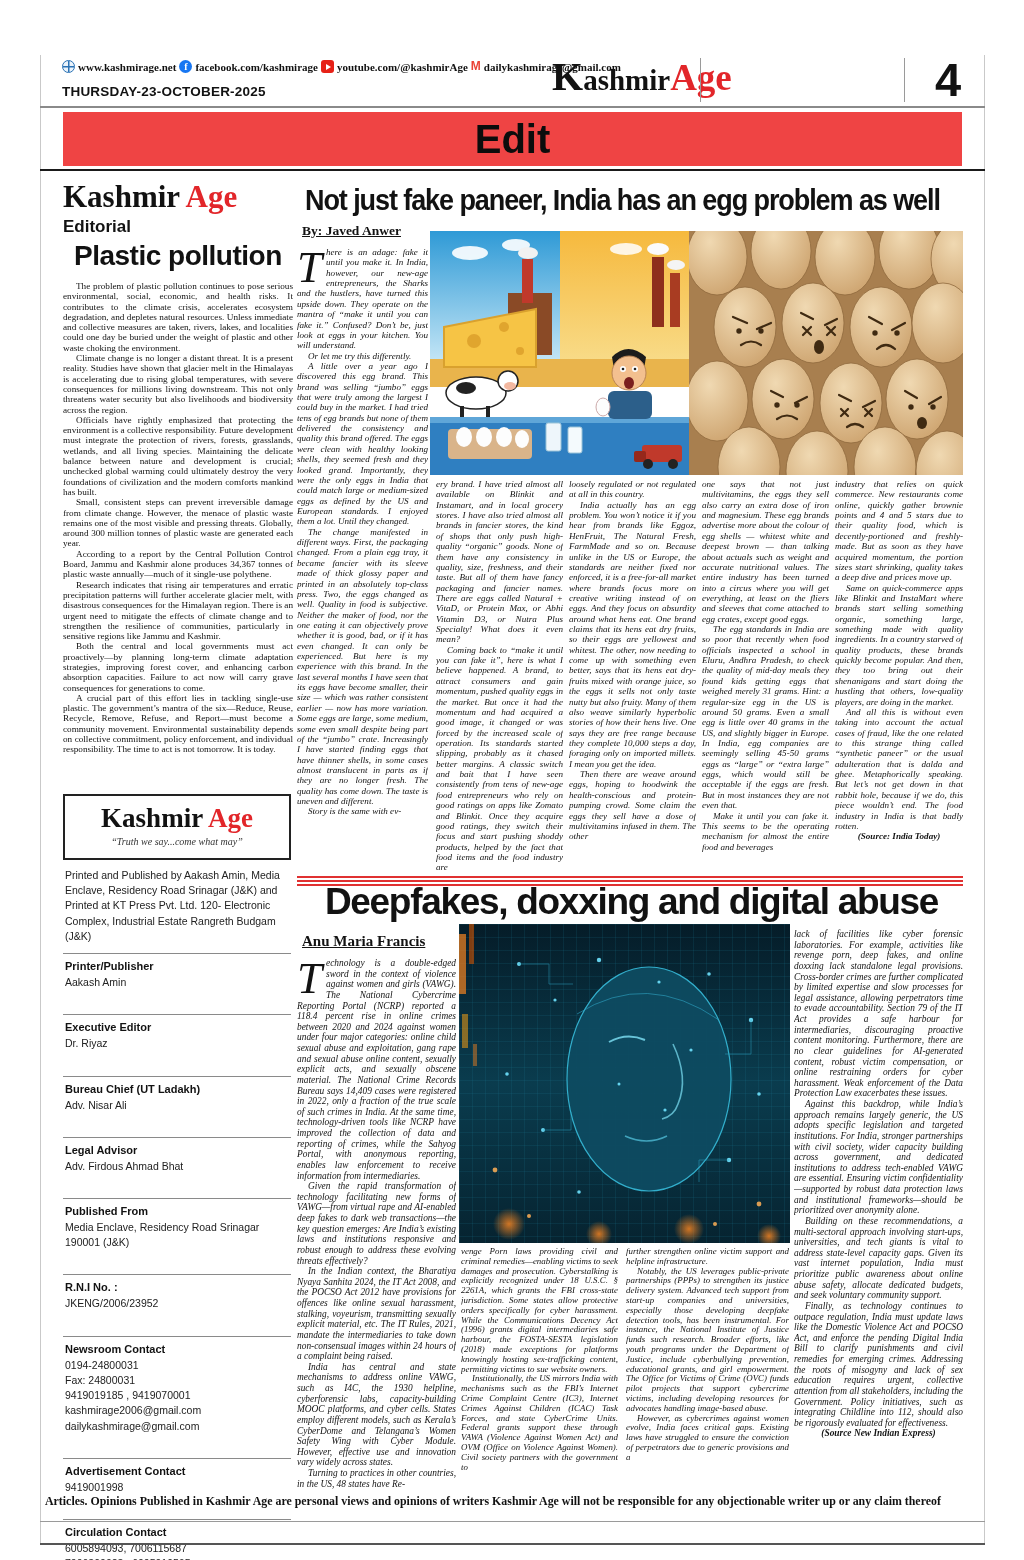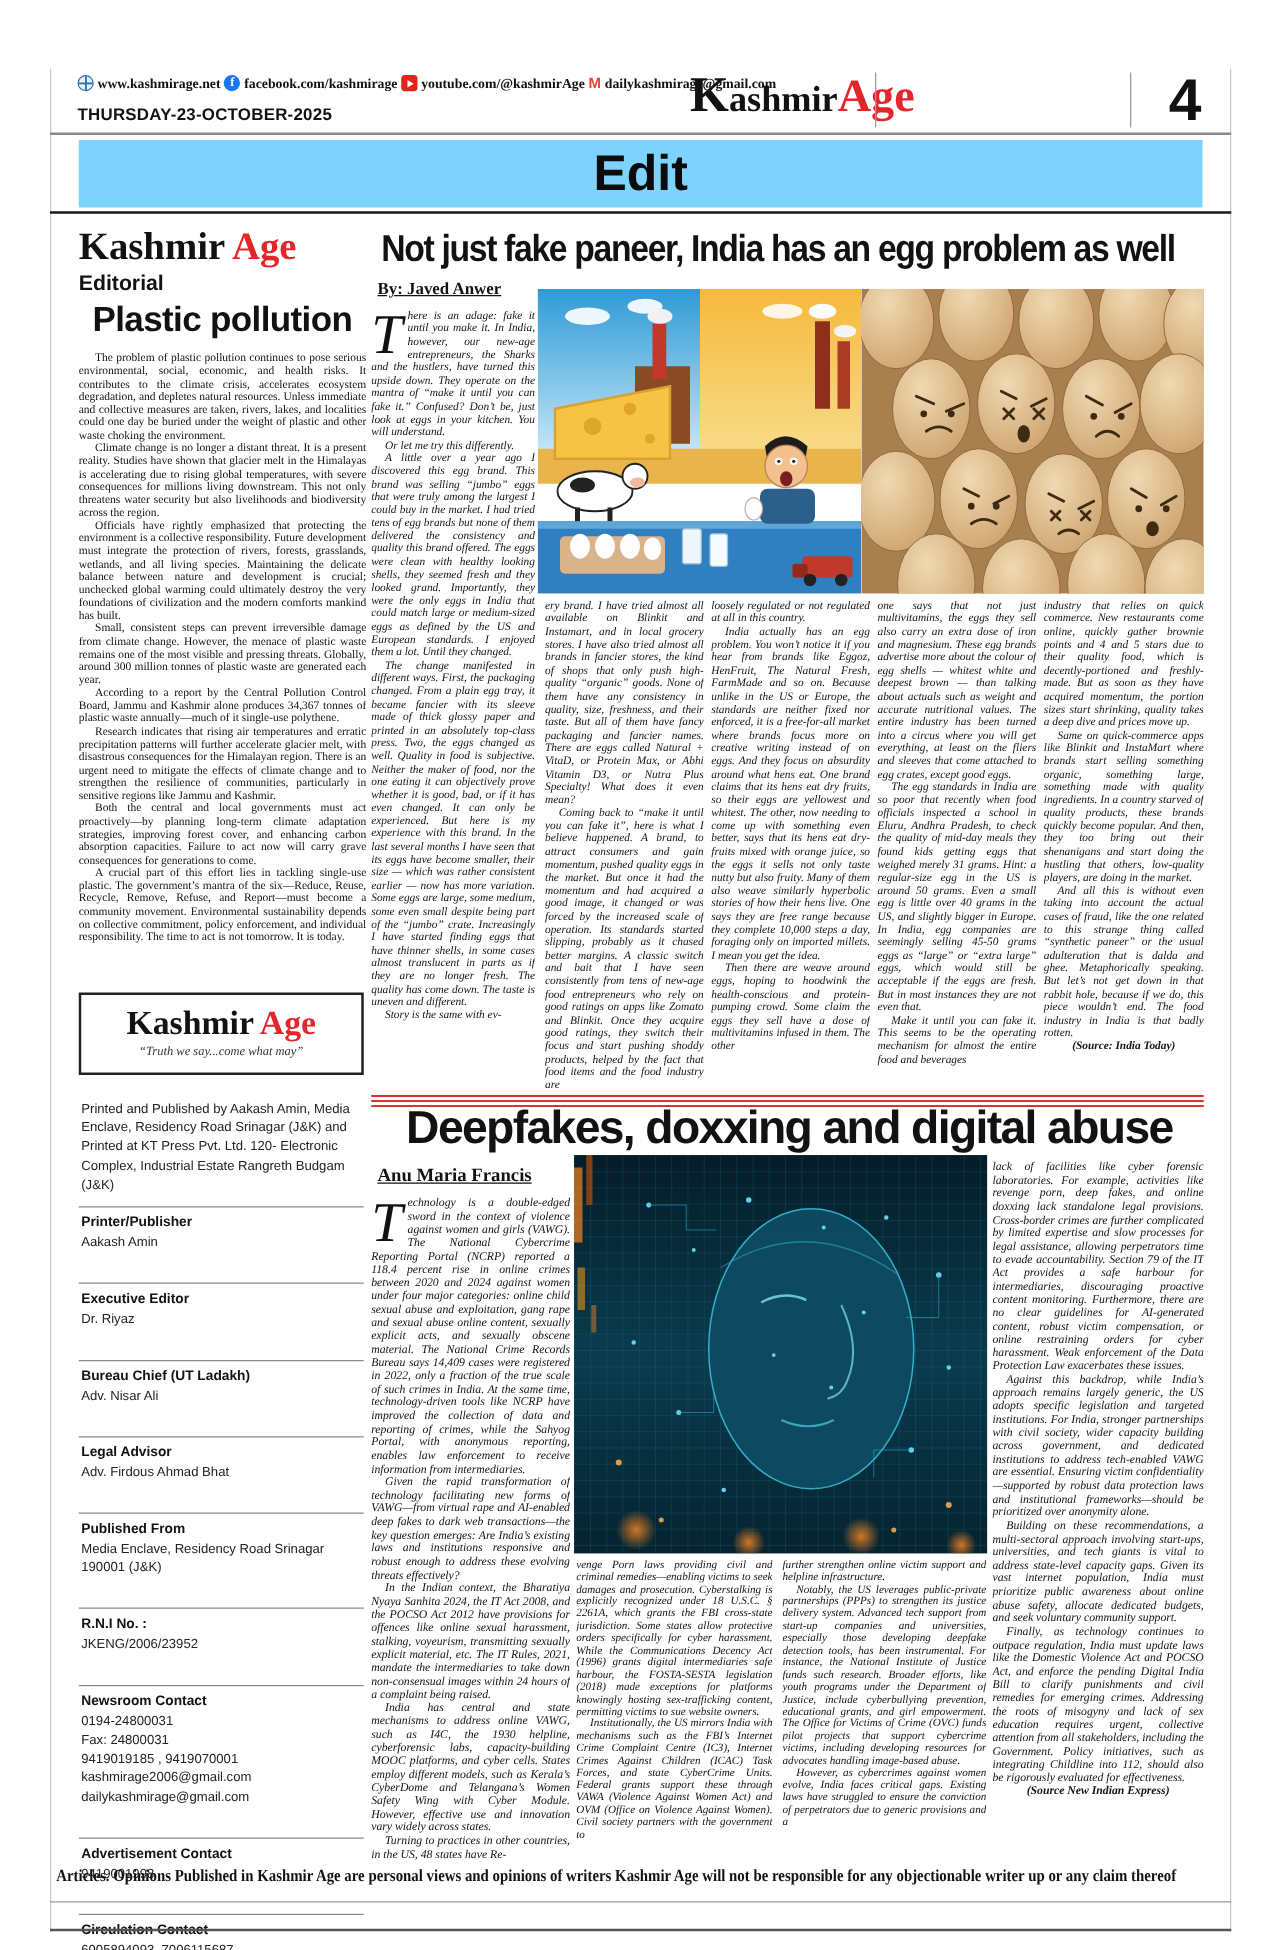--- a/index.html
+++ b/index.html
@@ -27,39 +27,39 @@
   .mast-k { font-size:40px; line-height:40px; }
   .mast-rest { font-size:29px; }
   .mast-red { font-size:37px; }
   .red { color:#e2262a; }
   .vr { position:absolute; top:58px; width:1px; height:44px; background:#9a9a9a; }
   .vr1 { left:700px; } .vr2 { left:904px; }
   .page-num { position:absolute; left:918px; top:52px; width:60px; text-align:center; font:bold 47px "Liberation Sans", sans-serif; }
   .hdr-rule { position:absolute; left:40px; top:106px; width:945px; height:2px; background:#8a8a8a; }
 
   
-  .edit-bar { position:absolute; left:63px; top:112px; width:899px; height:54px; background:#7dd3fc;
+  .edit-bar { position:absolute; left:63px; top:112px; width:899px; height:54px; background:#ef4444;
     display:flex; align-items:center; justify-content:center;
     font:bold 40px "Liberation Sans", sans-serif; color:#0c0c0c; }
   .edit-rule { position:absolute; left:40px; top:169px; width:945px; height:2px; background:#1a1a1a; }
 
   
   .ed-brand { position:absolute; left:63px; top:179px; font:bold 31px "Liberation Serif", serif; }
   .ed-label { position:absolute; left:63px; top:217px; font:bold 17px "Liberation Sans", sans-serif; }
   .ed-title { position:absolute; left:74px; top:240px; font:bold 28px "Liberation Sans", sans-serif; letter-spacing:-.5px; }
   .ed-body { position:absolute; left:63px; top:281px; width:230px; height:511px; overflow:hidden;
     font-size:9.2px; line-height:1.12; text-align:justify; }
   .ed-body p { text-indent:13px; }
 
   
   .imprint { position:absolute; left:63px; top:794px; width:228px; font-family:"Liberation Sans", sans-serif; }
   .imp-logo { border:2px solid #222; height:66px; text-align:center; padding-top:7px; }
   .imp-logo-name { font:bold 27px "Liberation Serif", serif; }
   .imp-tagline { font:italic 10px "Liberation Serif", serif; color:#333; margin-top:2px; }
-  .imp-printed { padding:20px 2px 9px; font-size:10.5px; line-height:1.45; border-bottom:1px solid #8a8a8a; color:#222; }
+  .imp-printed { padding:8px 2px 9px; font-size:10.5px; line-height:1.45; border-bottom:1px solid #8a8a8a; color:#222; }
   .imp-sec { padding:6px 2px 24px; border-bottom:1px solid #8a8a8a; }
   .imp-label { font-weight:bold; font-size:11px; margin-bottom:3px; }
   .imp-value { font-size:10.5px; line-height:1.45; white-space:pre-line; color:#222; }
   .qr-row { margin-top:10px; display:flex; align-items:center; gap:9px; }
   .qr-box { width:52px; height:52px; }
   .qr-label { background:#e2262a; color:#fff; font:bold 11.5px "Liberation Sans", sans-serif;
     padding:8px 10px; border-radius:3px; line-height:1.35; width:130px; }
 
   
   .col { position:absolute; overflow:hidden; text-align:justify; }

